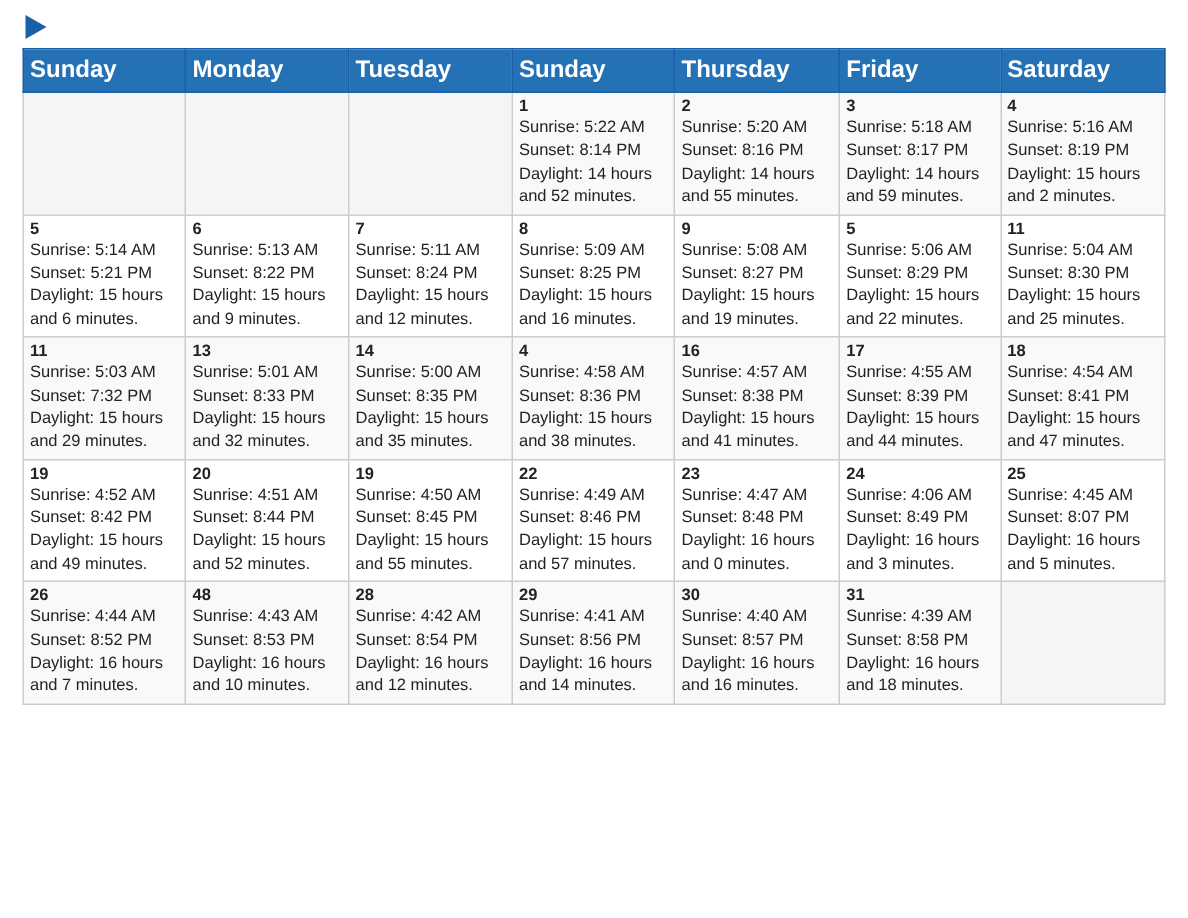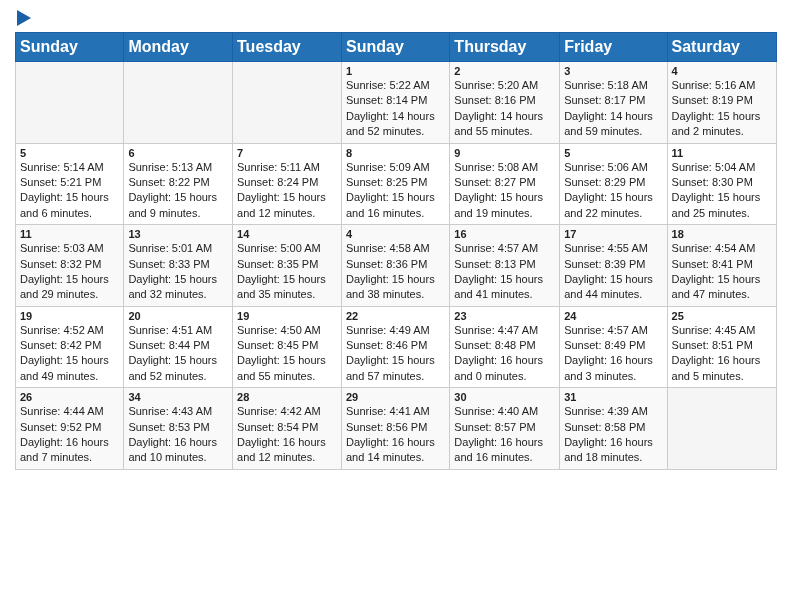--- a/index.html
+++ b/index.html
@@ -203,21 +203,21 @@
             <span class="day-number">11</span>
             <div class="day-info">Sunrise: 5:04 AM
 Sunset: 8:30 PM
 Daylight: 15 hours and 25 minutes.</div>
           </td>
         </tr>
         <tr>
           <td>
             <span class="day-number">11</span>
             <div class="day-info">Sunrise: 5:03 AM
-Sunset: 8:32 PM
+Sunset: 7:32 PM
 Daylight: 15 hours and 29 minutes.</div>
           </td>
           <td>
             <span class="day-number">13</span>
             <div class="day-info">Sunrise: 5:01 AM
 Sunset: 8:33 PM
 Daylight: 15 hours and 32 minutes.</div>
           </td>
           <td>
             <span class="day-number">14</span>
@@ -227,21 +227,21 @@
           </td>
           <td>
             <span class="day-number">4</span>
             <div class="day-info">Sunrise: 4:58 AM
 Sunset: 8:36 PM
 Daylight: 15 hours and 38 minutes.</div>
           </td>
           <td>
             <span class="day-number">16</span>
             <div class="day-info">Sunrise: 4:57 AM
-Sunset: 8:13 PM
+Sunset: 8:38 PM
 Daylight: 15 hours and 41 minutes.</div>
           </td>
           <td>
             <span class="day-number">17</span>
             <div class="day-info">Sunrise: 4:55 AM
 Sunset: 8:39 PM
 Daylight: 15 hours and 44 minutes.</div>
           </td>
           <td>
             <span class="day-number">18</span>
@@ -276,40 +276,40 @@
 Daylight: 15 hours and 57 minutes.</div>
           </td>
           <td>
             <span class="day-number">23</span>
             <div class="day-info">Sunrise: 4:47 AM
 Sunset: 8:48 PM
 Daylight: 16 hours and 0 minutes.</div>
           </td>
           <td>
             <span class="day-number">24</span>
-            <div class="day-info">Sunrise: 4:57 AM
+            <div class="day-info">Sunrise: 4:06 AM
 Sunset: 8:49 PM
 Daylight: 16 hours and 3 minutes.</div>
           </td>
           <td>
             <span class="day-number">25</span>
             <div class="day-info">Sunrise: 4:45 AM
-Sunset: 8:51 PM
+Sunset: 8:07 PM
 Daylight: 16 hours and 5 minutes.</div>
           </td>
         </tr>
         <tr>
           <td>
             <span class="day-number">26</span>
             <div class="day-info">Sunrise: 4:44 AM
-Sunset: 9:52 PM
+Sunset: 8:52 PM
 Daylight: 16 hours and 7 minutes.</div>
           </td>
           <td>
-            <span class="day-number">34</span>
+            <span class="day-number">48</span>
             <div class="day-info">Sunrise: 4:43 AM
 Sunset: 8:53 PM
 Daylight: 16 hours and 10 minutes.</div>
           </td>
           <td>
             <span class="day-number">28</span>
             <div class="day-info">Sunrise: 4:42 AM
 Sunset: 8:54 PM
 Daylight: 16 hours and 12 minutes.</div>
           </td>

